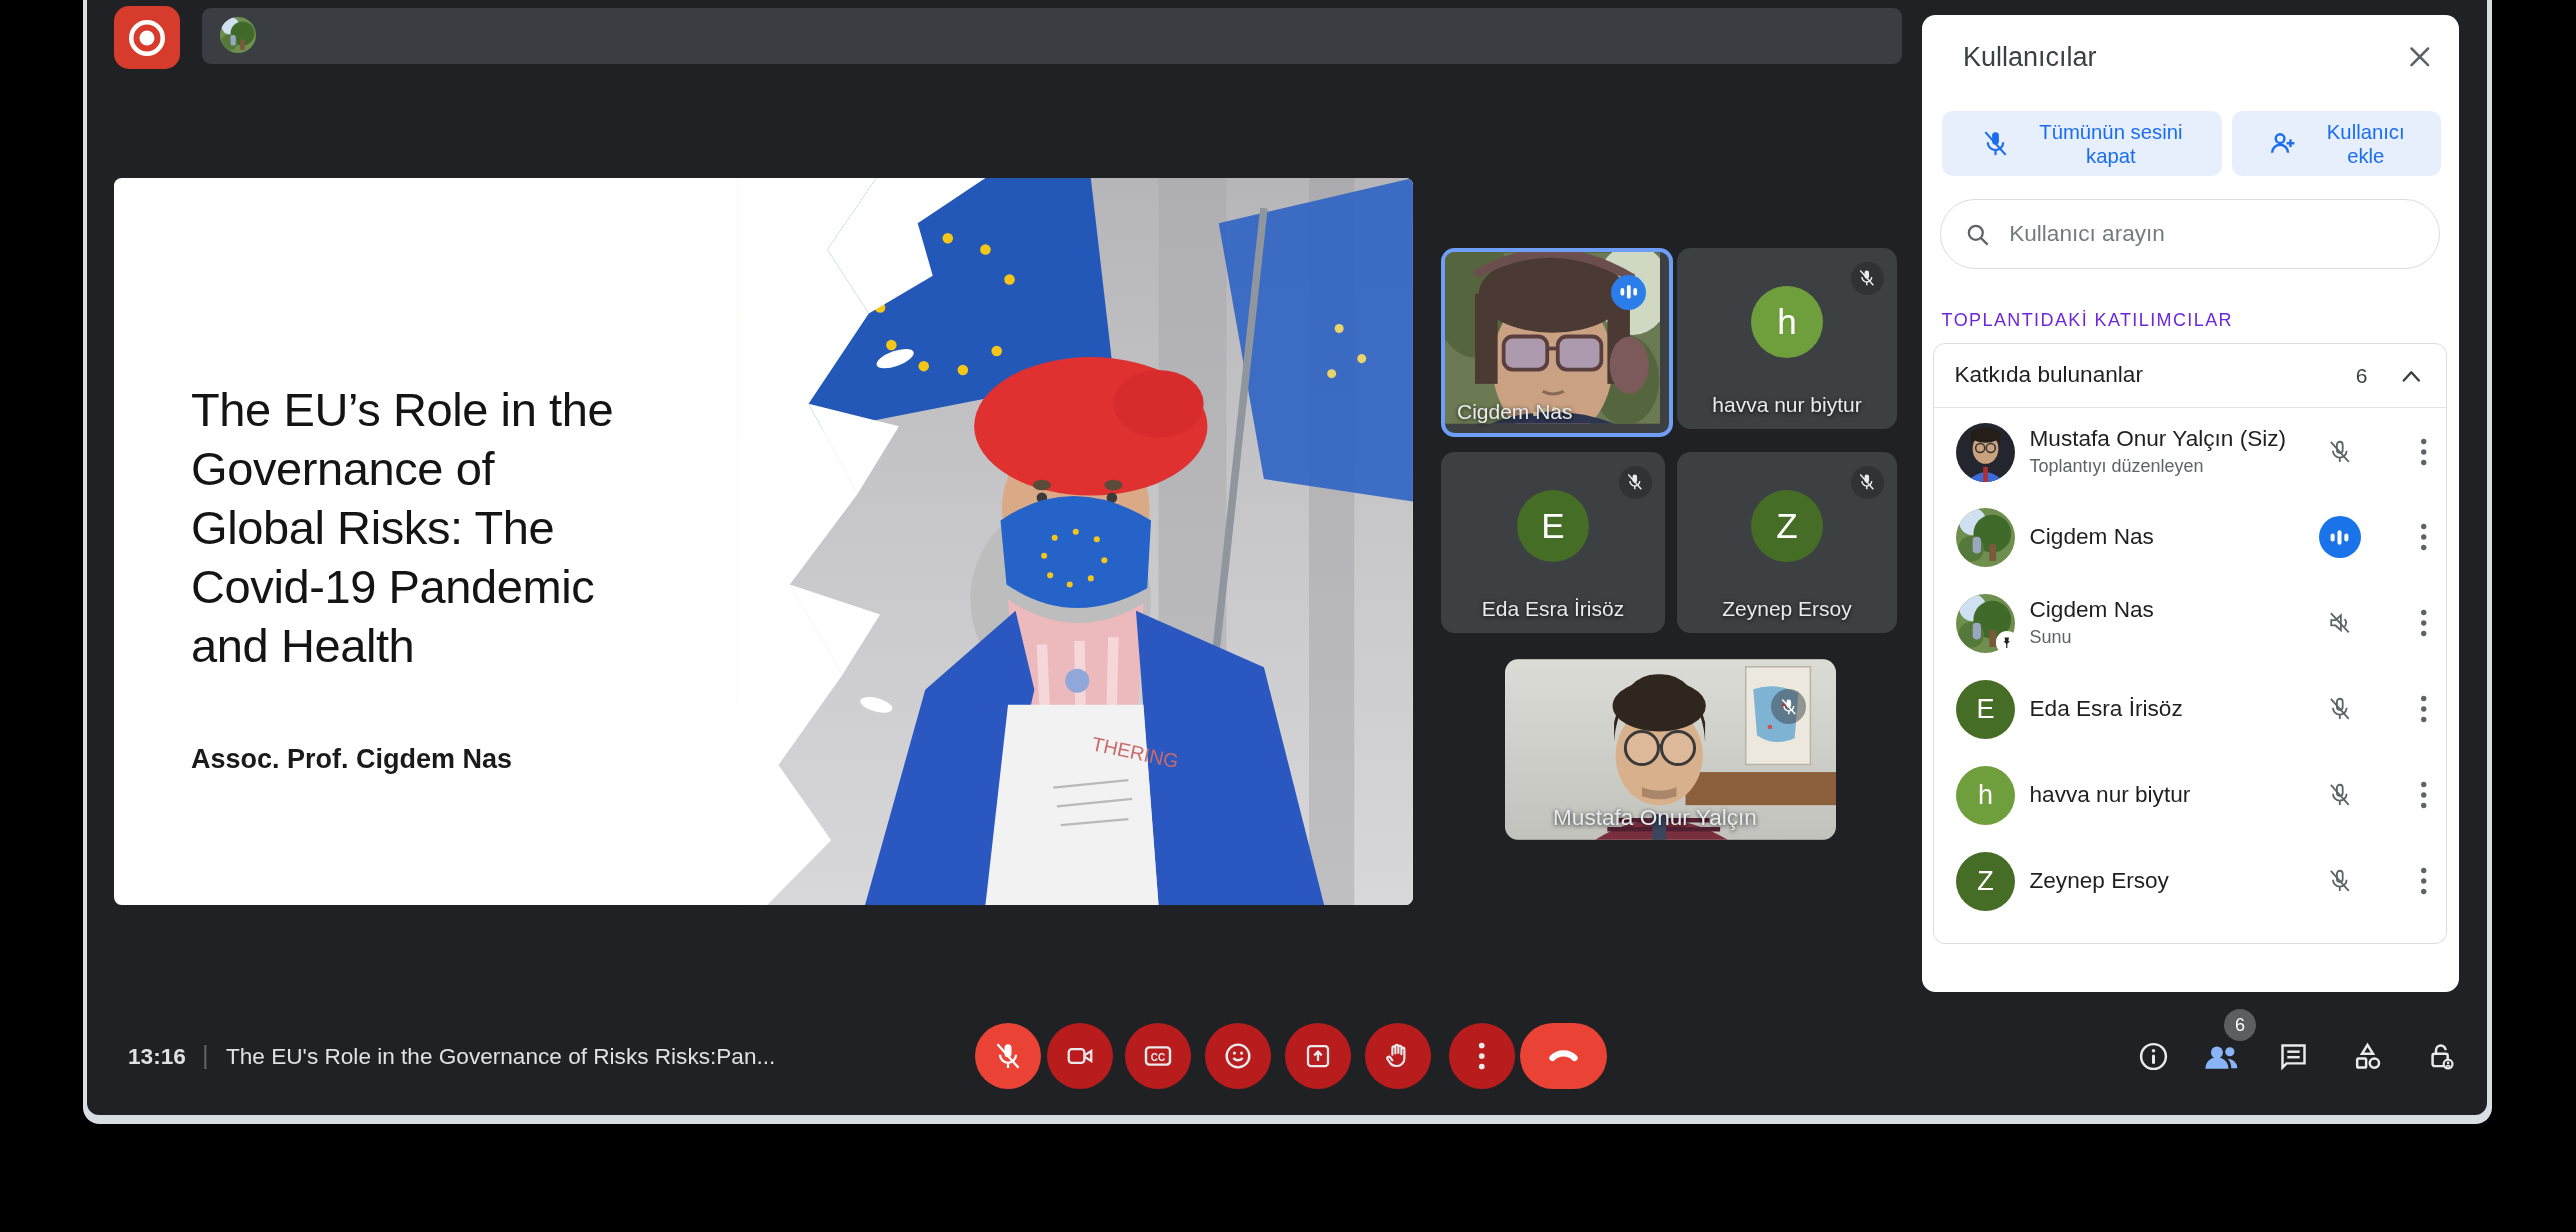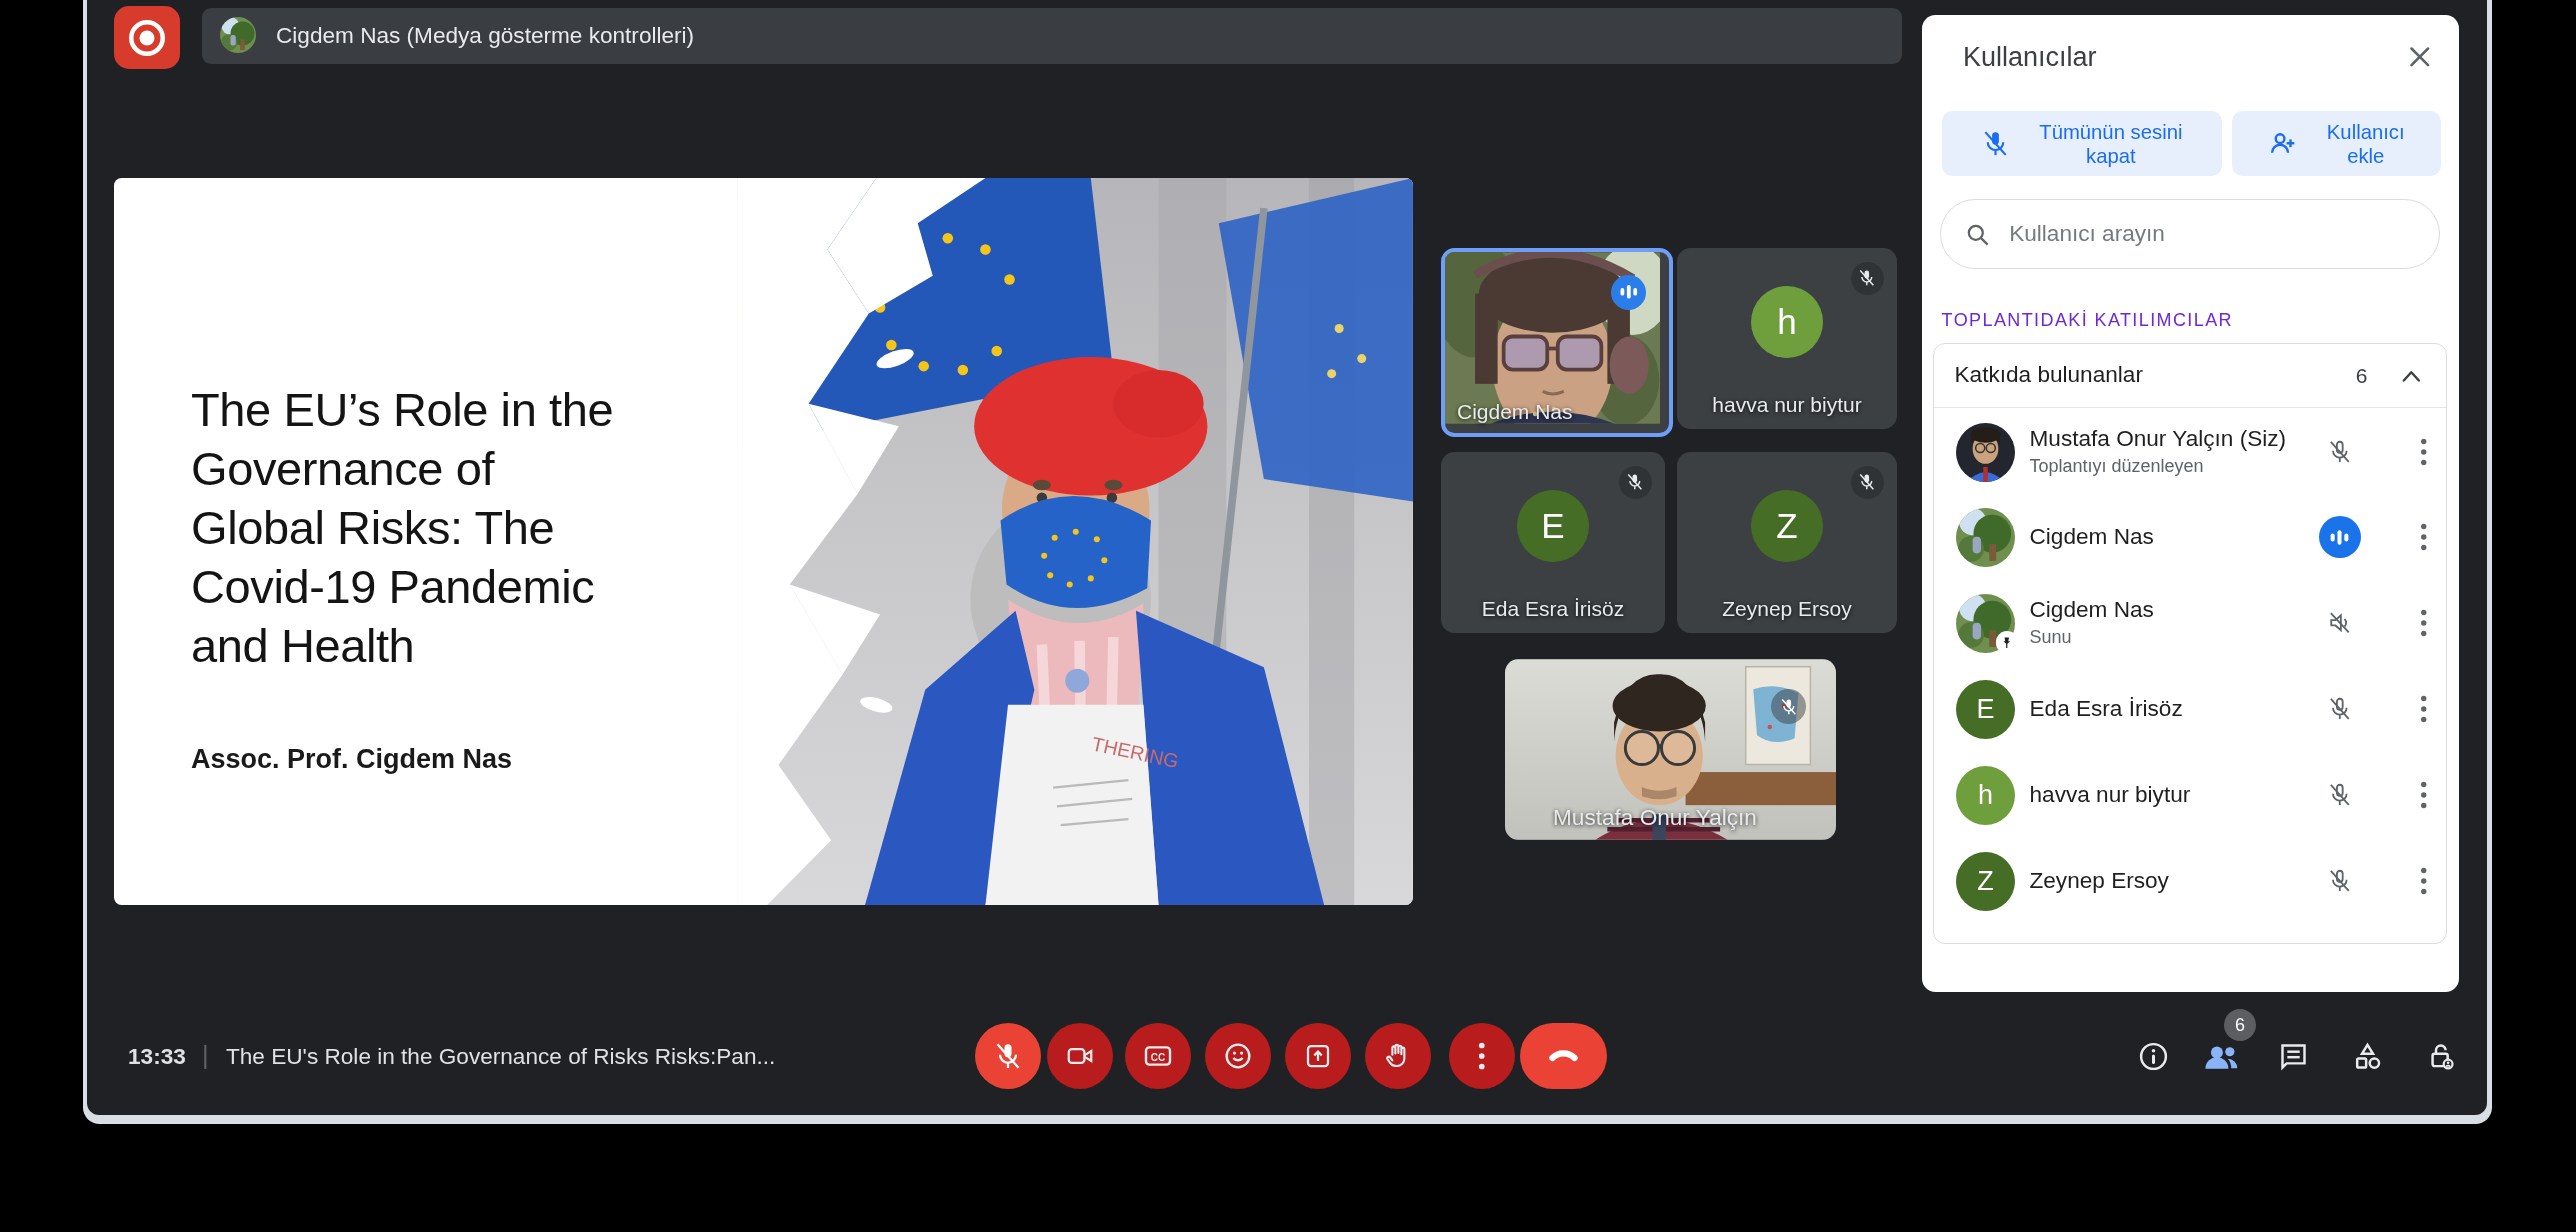--- a/index.html
+++ b/index.html
@@ -71,21 +71,20 @@
   <div class="av">
     <svg width="36" height="36" viewBox="0 0 48 48">
         <rect width="48" height="48" fill="#6f8f4f"></rect>
         <circle cx="14" cy="12" r="12" fill="#cfe0f0"></circle>
         <circle cx="30" cy="22" r="16" fill="#3f6a2a"></circle>
         <circle cx="12" cy="34" r="11" fill="#55793a"></circle>
         <rect x="27" y="30" width="6" height="14" fill="#7a5a3a"></rect>
         <rect x="14" y="24" width="7" height="14" rx="3" fill="#9aa7c0"></rect>
       </svg>
   </div>
-  <div class="txt">Cigdem Nas (Medya gösterme kontrolleri)</div>
 </div>
 
 <div class="abs slide">
   <svg style="position:absolute;left:623px;top:0;" width="676" height="727" viewBox="0 0 898 966">
     <defs>
       <linearGradient id="bgg" x1="0" y1="0" x2="0" y2="1">
         <stop offset="0" stop-color="#b6b6ba"></stop>
           <stop offset="0.5" stop-color="#c8c8ca"></stop>
           <stop offset="1" stop-color="#d8d8da"></stop>
       </linearGradient>
@@ -522,21 +521,21 @@
               <circle cx="5" cy="6" r="3.6"></circle>
               <circle cx="5" cy="20" r="3.6"></circle>
               <circle cx="5" cy="34" r="3.6"></circle>
             </g>
           </svg>
       </div>
     </div>
   </div>
 </div>
 
-<div class="abs bb-text" style="left:128px;top:1044px;font-weight:600;">13:33</div>
+<div class="abs bb-text" style="left:128px;top:1044px;font-weight:600;">13:16</div>
 <div class="abs bb-text" style="left:202px;top:1041px;color:#5f6368;font-size:25.6px;">|</div>
 <div class="abs bb-text" style="left:226px;top:1044px;">The EU's Role in the Governance of Risks Risks:Pan...</div>
 
 <div class="abs ctl red" style="left:975px;top:1023px;">
   <svg width="30" height="30" viewBox="0 0 24 24">
       <g stroke="#fff" stroke-width="1.8" fill="none">
         <rect x="9.2" y="2.6" width="5.6" height="10.4" rx="2.8" fill="#fff" stroke="none"></rect>
         <path d="M5.6,11 a6.4,6.4 0 0 0 12.8,0"></path>
         <line x1="12" y1="17.4" x2="12" y2="21.6"></line>
         <line x1="3.6" y1="2.6" x2="20.4" y2="21.4"></line>

